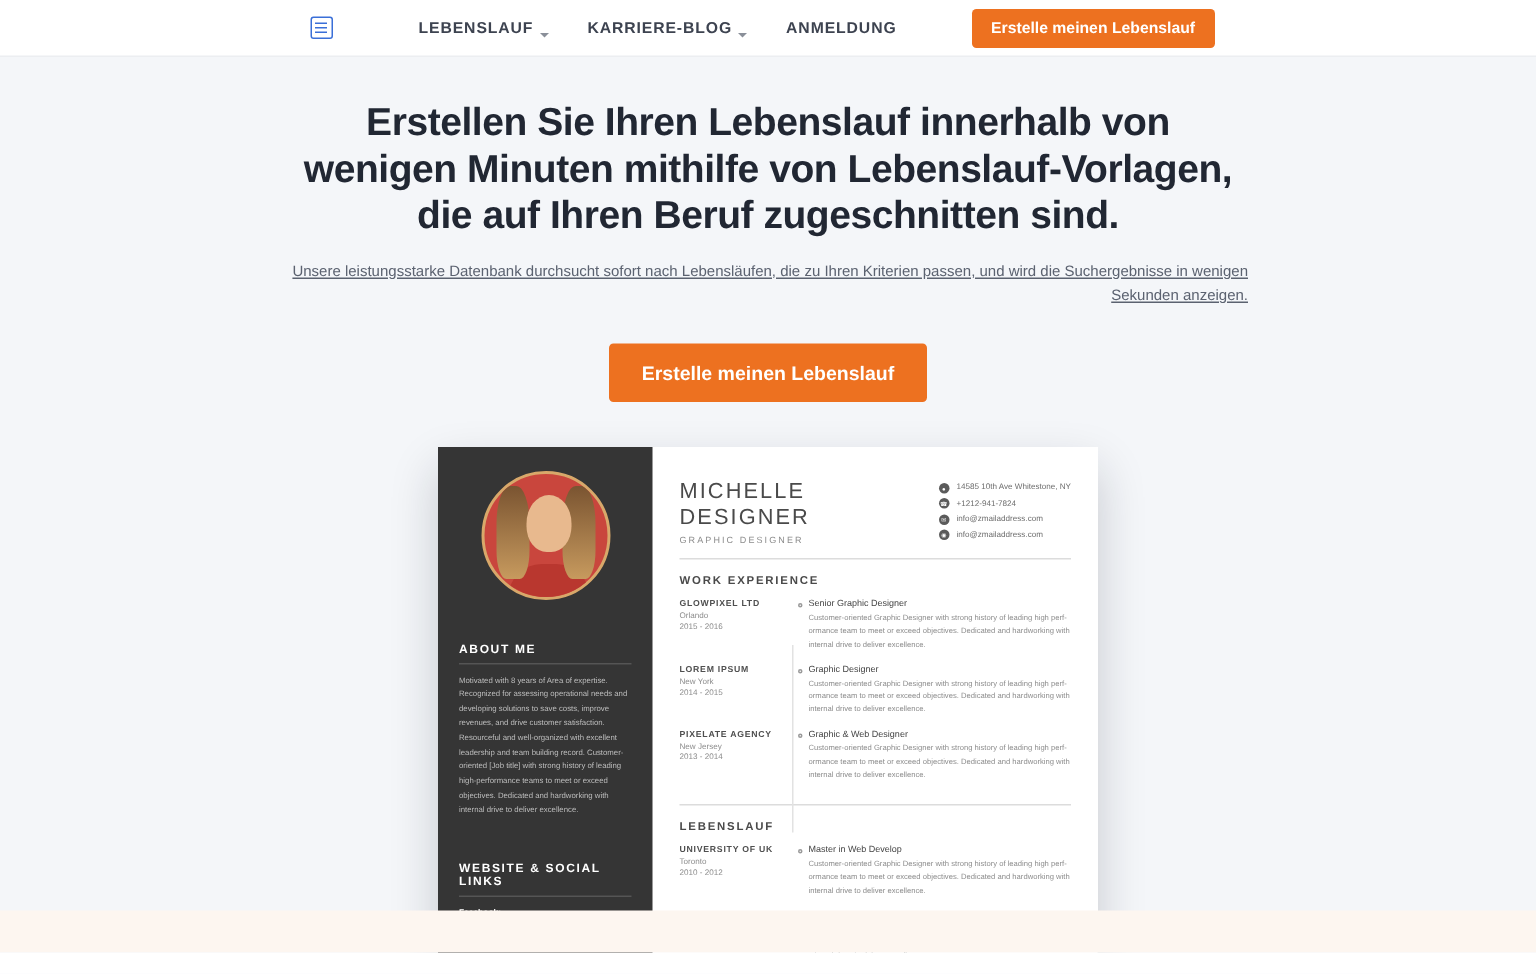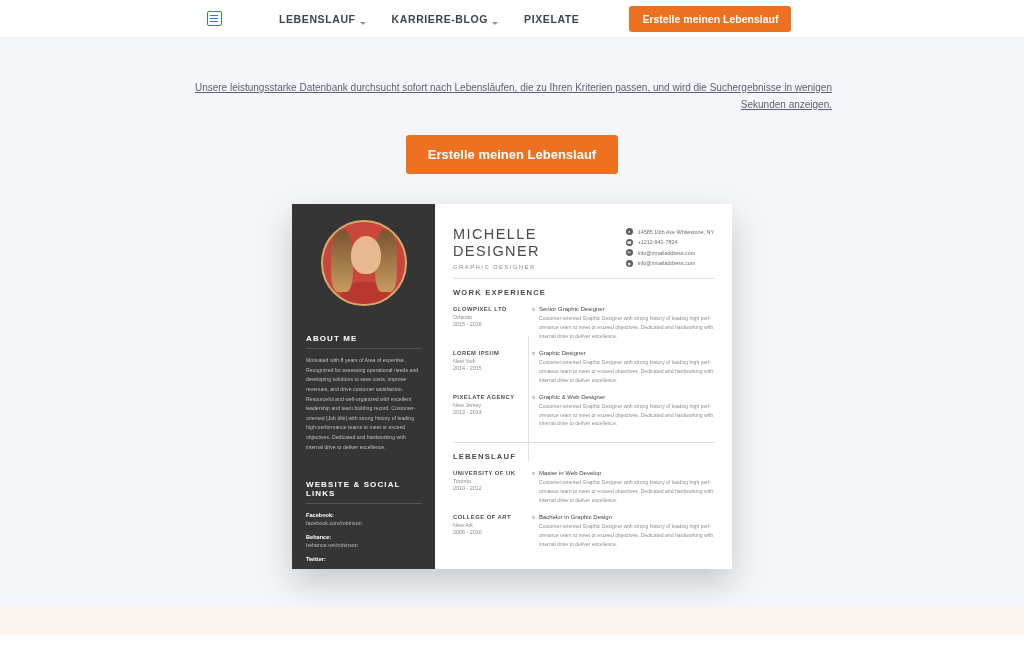--- a/index.html
+++ b/index.html
@@ -256,27 +256,28 @@
   <div class="nav-links">
     <div class="nav-link">
       <span>LEBENSLAUF</span>
       <i class="caret"></i>
     </div>
     <div class="nav-link">
       <span>KARRIERE-BLOG</span>
       <i class="caret"></i>
     </div>
     <div class="nav-link">
-      <span>PIXELATE</span>
+      <span>ANMELDUNG</span>
     </div>
     <button class="btn-cta">Erstelle meinen Lebenslauf</button>
   </div>
 </div>
 
 <div class="hero">
+  <h1 class="hero-title">Erstellen Sie Ihren Lebenslauf innerhalb von wenigen Minuten mithilfe von Lebenslauf-Vorlagen, die auf Ihren Beruf zugeschnitten sind.</h1>
   <p class="hero-sub">Unsere leistungsstarke Datenbank durchsucht sofort nach Lebensläufen, die zu Ihren Kriterien passen, und wird die Suchergebnisse in wenigen Sekunden anzeigen.</p>
   <div class="hero-btn-wrap">
     <button class="btn-hero">Erstelle meinen Lebenslauf</button>
   </div>
 
   <div class="resume">
     <div class="r-left">
       <div class="r-photo">
         <span class="body"></span>
         <span class="hair-l"></span>

